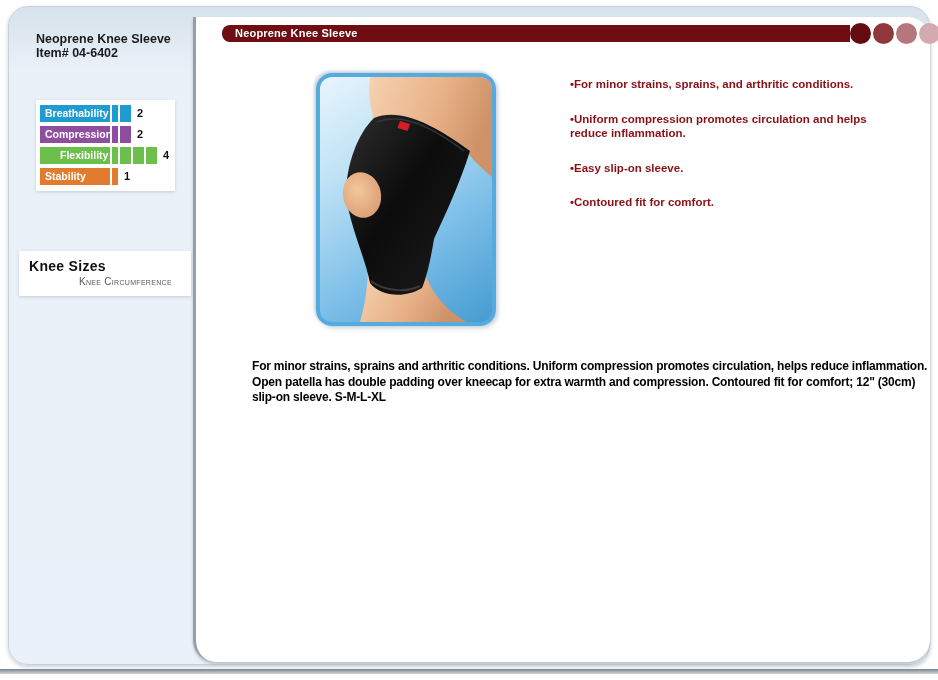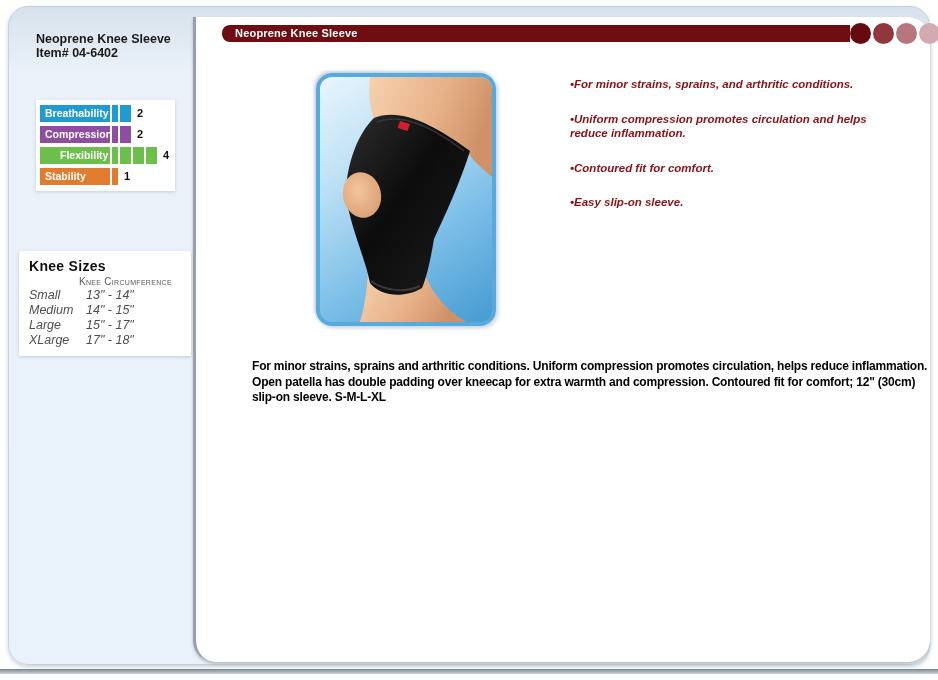--- a/index.html
+++ b/index.html
@@ -65,21 +65,21 @@
   .dots{position:absolute;left:652px;top:6px;white-space:nowrap;}
   .dot{display:inline-block;width:21px;height:21px;border-radius:50%;margin-left:2px;vertical-align:top;}
   .photo{
     position:absolute;left:120px;top:56px;width:172px;height:245px;
     border:4px solid #55aade;border-radius:16px;overflow:hidden;
     background:linear-gradient(145deg,#e9f5fd 0%,#bfe2f5 30%,#7dbfe8 65%,#459bd2 100%);
     box-shadow:-2px -2px 3px rgba(60,90,140,.25), 2px 2px 4px rgba(120,140,160,.4);
   }
   .photo svg{display:block;}
   .bullets{position:absolute;left:374px;top:60px;width:332px;}
-  .bullet{font-size:11.5px;font-weight:bold;line-height:14.5px;margin:0 0 20px 0;font-style:italic;}
+  .bullet{font-size:11.5px;font-weight:bold;line-height:14.5px;margin:0 0 20px 0;}
   .desc{
     position:absolute;left:44px;top:330px;width:688px;margin:12px;
     font-size:12px;font-weight:bold;color:#000;line-height:15.5px;letter-spacing:-.2px;
   }
   .footer-line{
     position:absolute;left:0;top:669px;width:938px;height:5px;
     background:linear-gradient(180deg,#76838e 0%,#a8b2ba 55%,#cdd4d9 100%);
   }
 </style>
 </head>
@@ -117,38 +117,20 @@
         <div class="r-row">
           <div class="r-label" style="background: rgb(225, 124, 46);">Stability</div>
           <div class="r-seg narrow" style="background: rgb(225, 124, 46);"></div>
           <div class="r-num">1</div>
         </div>
       </div>
 
     <div class="sizes">
       <div class="sizes-title">Knee Sizes</div>
       <div class="sizes-header">Knee Circumference</div>
-      <div id="size-rows">
-          <div class="s-row">
-            <span class="s-name">Small</span>
-            <span class="s-range">13" - 14"</span>
-          </div>
-          <div class="s-row">
-            <span class="s-name">Medium</span>
-            <span class="s-range">14" - 15"</span>
-          </div>
-          <div class="s-row">
-            <span class="s-name">Large</span>
-            <span class="s-range">15" - 17"</span>
-          </div>
-          <div class="s-row">
-            <span class="s-name">XLarge</span>
-            <span class="s-range">17" - 18"</span>
-          </div>
-        </div>
     </div>
 
     <div class="sheet">
       <div class="header-bar" style="background: rgb(110, 13, 18);">
         <span>Neoprene Knee Sleeve</span>
       </div>
       <div class="dots" id="dots"><span class="dot" style="background: rgb(101, 11, 16);"></span><span class="dot" style="background: rgb(144, 54, 61);"></span><span class="dot" style="background: rgb(181, 118, 125);"></span><span class="dot" style="background: rgb(211, 170, 175);"></span></div>
 
       <div class="photo">
         <svg width="172" height="245" viewBox="0 0 172 245">
@@ -179,22 +161,22 @@
 
           <ellipse cx="42" cy="118" rx="19" ry="23" transform="rotate(-12 42 118)" fill="url(#holeG)"></ellipse>
 
           <path d="M80,44 l10,3 -2.5,7 -10,-3 Z" fill="#d21f26"></path>
         </svg>
       </div>
 
       <div class="bullets" id="bullets">
           <p class="bullet" style="color: rgb(138, 16, 22);">•For minor strains, sprains, and arthritic conditions.</p>
           <p class="bullet" style="color: rgb(138, 16, 22);">•Uniform compression promotes circulation and helps reduce inflammation.</p>
+          <p class="bullet" style="color: rgb(138, 16, 22);">•Easy slip-on sleeve.</p>
           <p class="bullet" style="color: rgb(138, 16, 22);">•Contoured fit for comfort.</p>
-          <p class="bullet" style="color: rgb(138, 16, 22);">•Easy slip-on sleeve.</p>
         </div>
 
       <p class="desc">For minor strains, sprains and arthritic conditions. Uniform compression promotes circulation, helps reduce inflammation. Open patella has double padding over kneecap for extra warmth and compression. Contoured fit for comfort; 12" (30cm) slip-on sleeve. S-M-L-XL</p>
     </div>
   </div>
 
   <div class="footer-line"></div>
 </div>
 
 </body></html>

